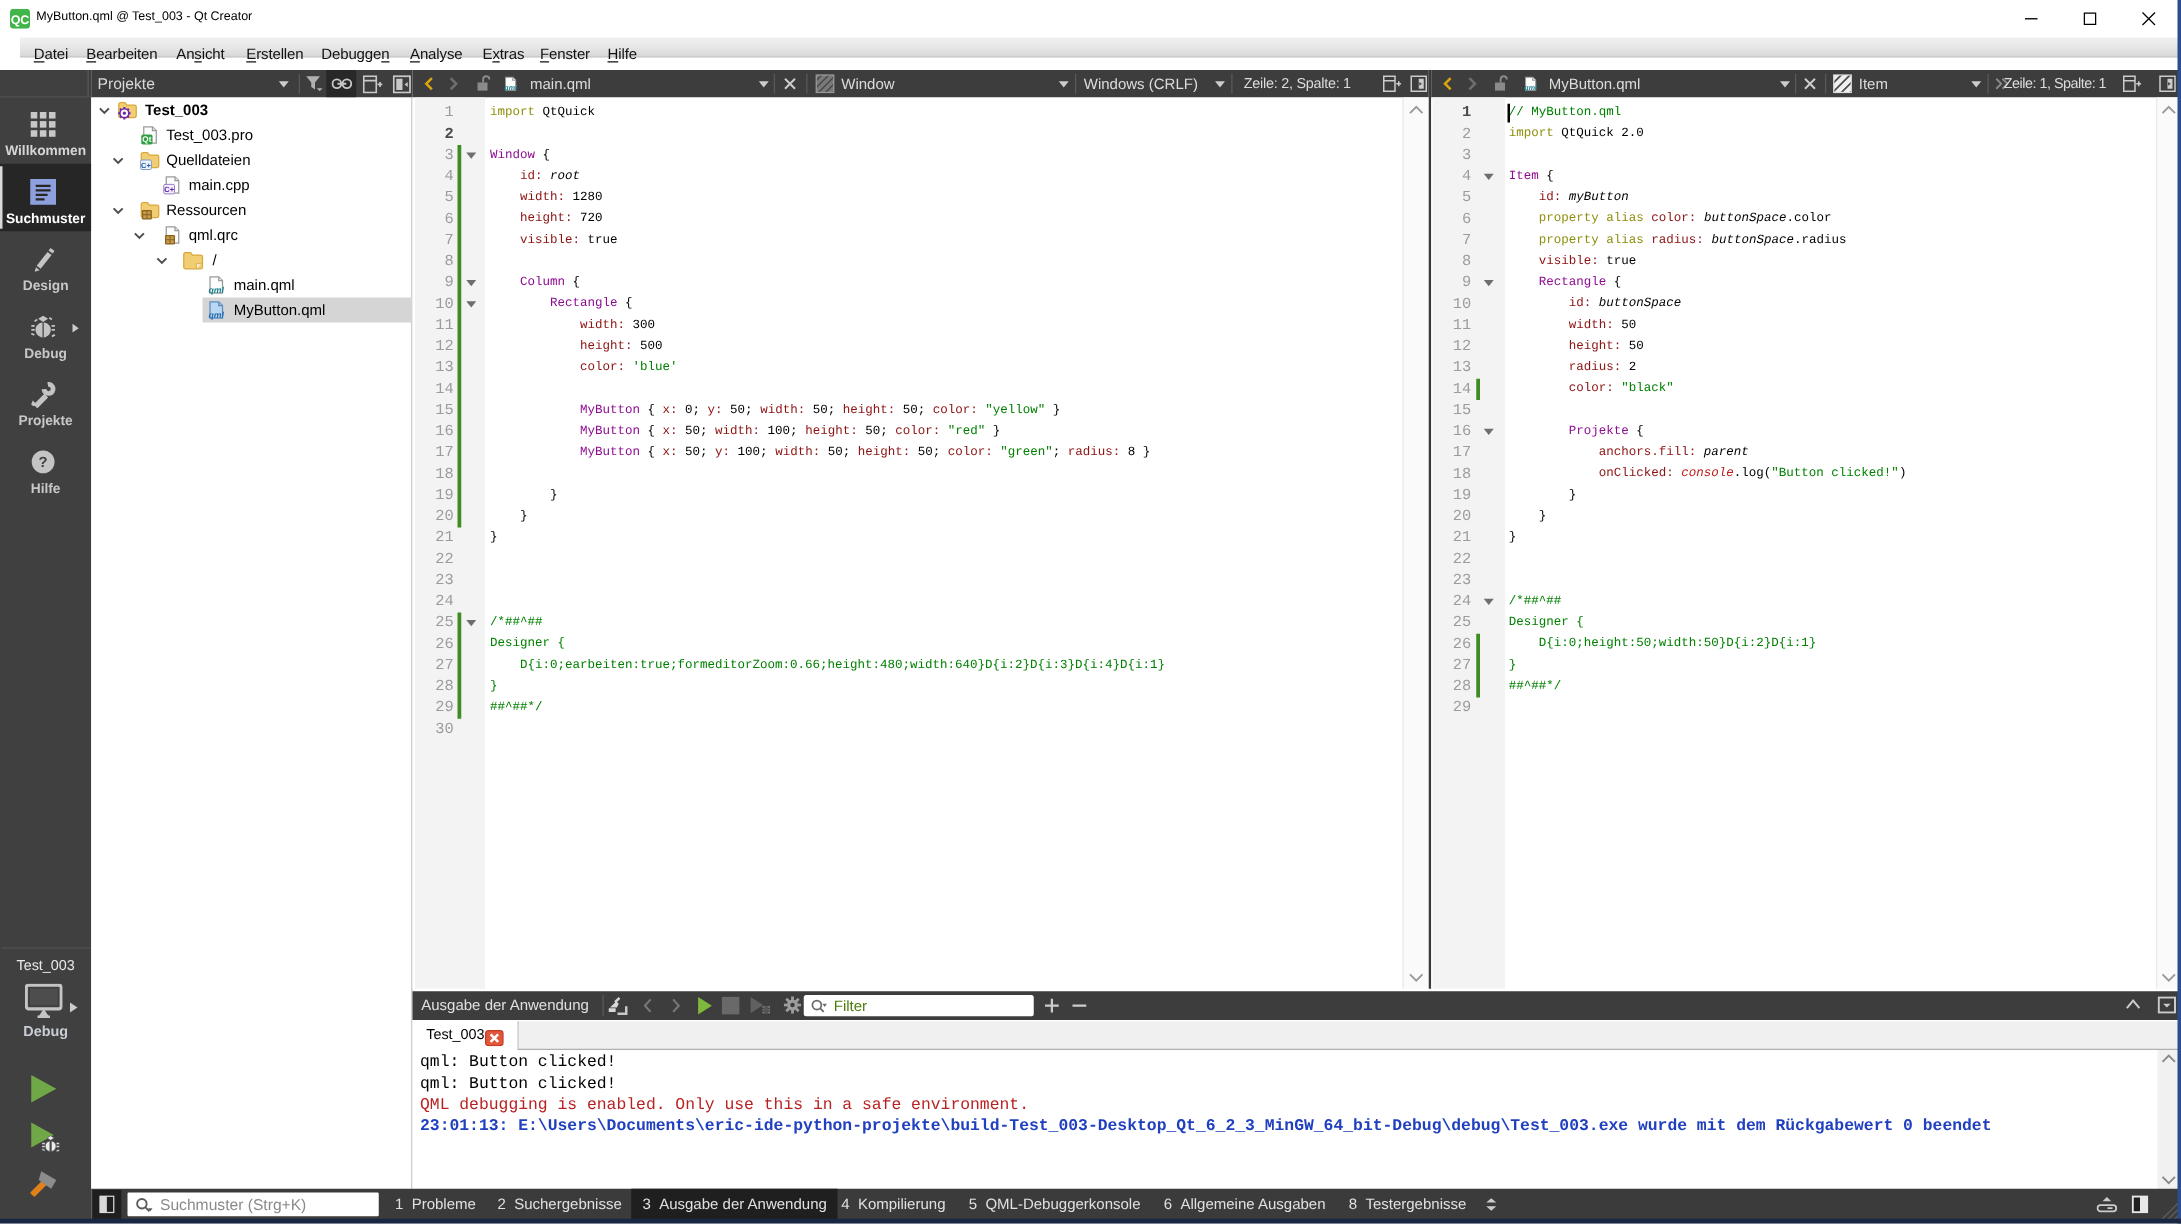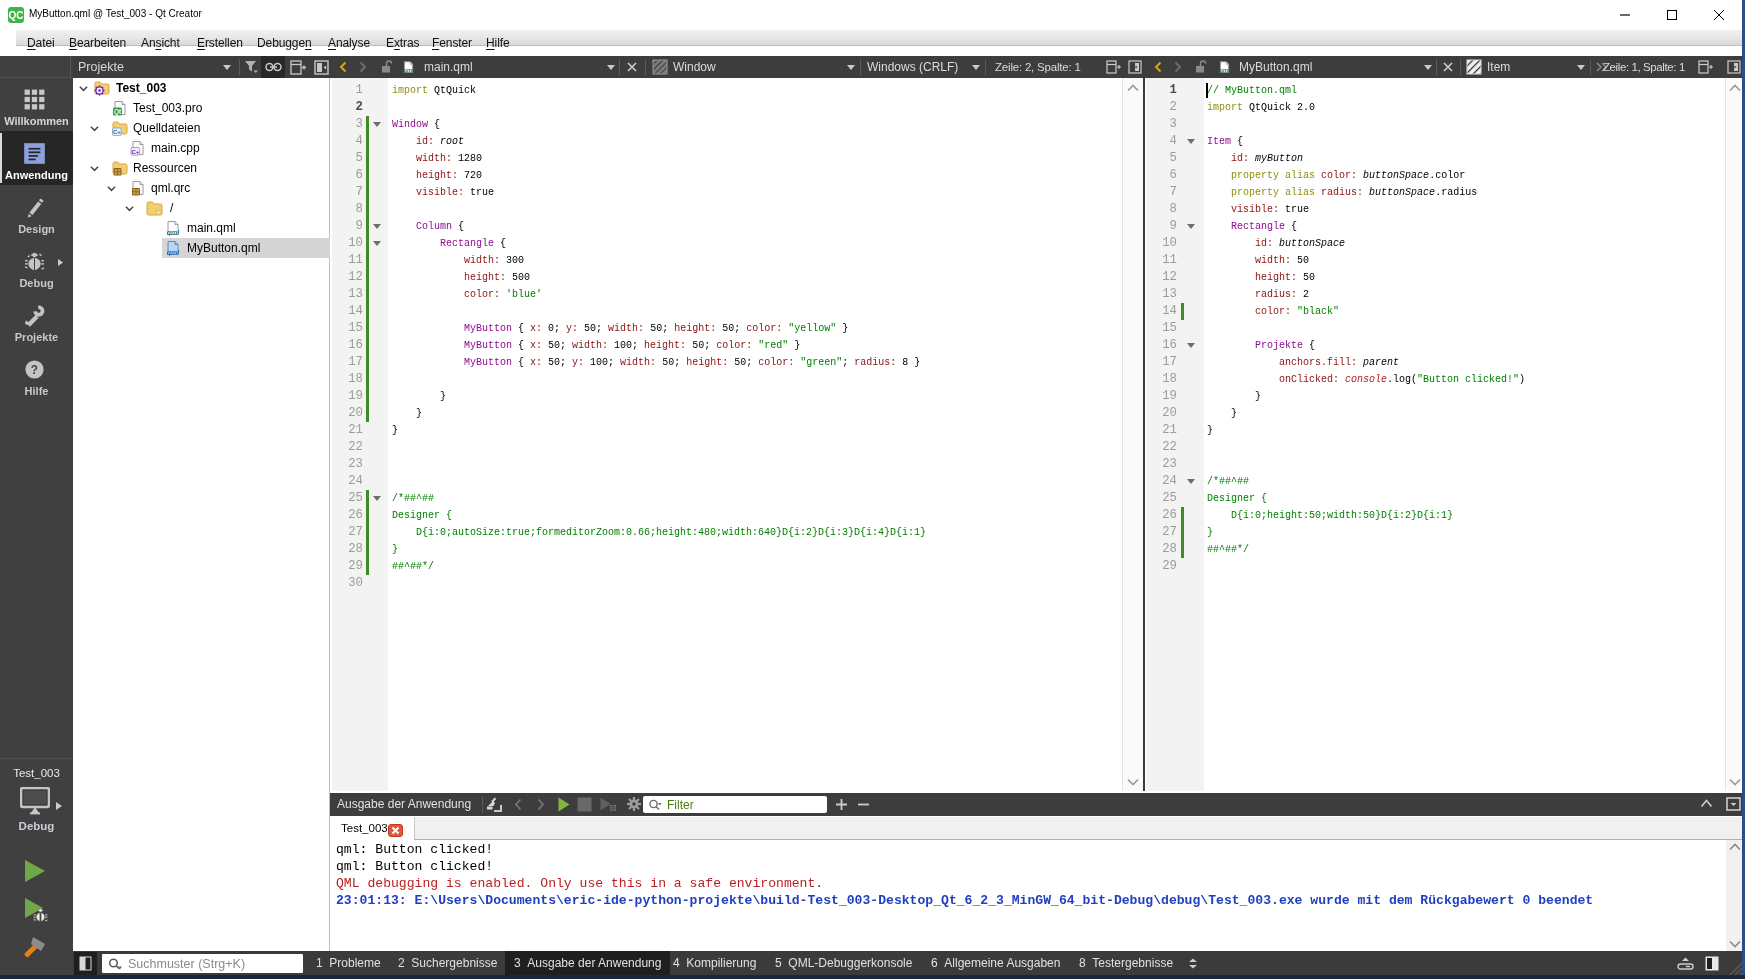--- a/index.html
+++ b/index.html
@@ -121,21 +121,21 @@
   <div class="mode sel" style="top:75px">
     <svg class="sideicon" viewBox="0 0 29 29">
       <rect x="1.5" y="1.5" width="26" height="26" fill="#8da0dd"></rect>
       <g stroke="#262626" stroke-width="2.2">
         <line x1="7" y1="8.5" x2="22" y2="8.5"></line>
         <line x1="7" y1="13" x2="22" y2="13"></line>
         <line x1="7" y1="17.5" x2="19" y2="17.5"></line>
         <line x1="7" y1="22" x2="16" y2="22"></line>
       </g>
     </svg>
-    <div class="lbl" style="color:#ffffff">Anwendung</div>
+    <div class="lbl" style="color:#ffffff">Suchmuster</div>
   </div>
 
   <div class="mode" style="top:129px">
     <svg class="sideicon" viewBox="0 0 29 29">
       <g fill="#c4c4c4">
         <path d="M8 21 L19 7 L23 10 L12 24 Z"></path>
         <path d="M20 5.5 L22 3 L26 6 L24 8.5 Z"></path>
         <path d="M7.2 22.5 L11 25.5 L6 27 Z"></path>
       </g>
     </svg>
@@ -491,21 +491,21 @@
       <div class="codeline" style="top:272px;left:0">            <span class="t">MyButton</span> { <span class="p">x:</span> 50; <span class="p">y:</span> 100; <span class="p">width:</span> 50; <span class="p">height:</span> 50; <span class="p">color:</span> <span class="s">"green"</span>; <span class="p">radius:</span> 8 }</div>
       <div class="codeline" style="top:289px;left:0">&nbsp;</div>
       <div class="codeline" style="top:306px;left:0">        }</div>
       <div class="codeline" style="top:323px;left:0">    }</div>
       <div class="codeline" style="top:340px;left:0">}</div>
       <div class="codeline" style="top:357px;left:0">&nbsp;</div>
       <div class="codeline" style="top:374px;left:0">&nbsp;</div>
       <div class="codeline" style="top:391px;left:0">&nbsp;</div>
       <div class="codeline" style="top:408px;left:0"><span class="c">/*##^##</span></div>
       <div class="codeline" style="top:425px;left:0"><span class="c">Designer {</span></div>
-      <div class="codeline" style="top:442px;left:0"><span class="c">    D{i:0;autoSize:true;formeditorZoom:0.66;height:480;width:640}D{i:2}D{i:3}D{i:4}D{i:1}</span></div>
+      <div class="codeline" style="top:442px;left:0"><span class="c">    D{i:0;earbeiten:true;formeditorZoom:0.66;height:480;width:640}D{i:2}D{i:3}D{i:4}D{i:1}</span></div>
       <div class="codeline" style="top:459px;left:0"><span class="c">}</span></div>
       <div class="codeline" style="top:476px;left:0"><span class="c">##^##*/</span></div>
       <div class="codeline" style="top:493px;left:0">&nbsp;</div>
     </div>
   <div class="abs" style="left:792px;top:0;width:1px;height:713px;background:#e3e3e3"></div>
   <div class="abs" style="left:793px;top:0;width:20px;height:713px;background:#fafafa"></div>
   <svg class="abs" style="left:797px;top:6px;width:12px;height:8px" viewBox="0 0 12 8">
       <path d="M1 6.5 L6 1.5 L11 6.5" fill="none" stroke="#9a9a9a" stroke-width="1.6"></path>
     </svg>
   <svg class="abs" style="left:797px;top:700px;width:12px;height:8px" viewBox="0 0 12 8">

